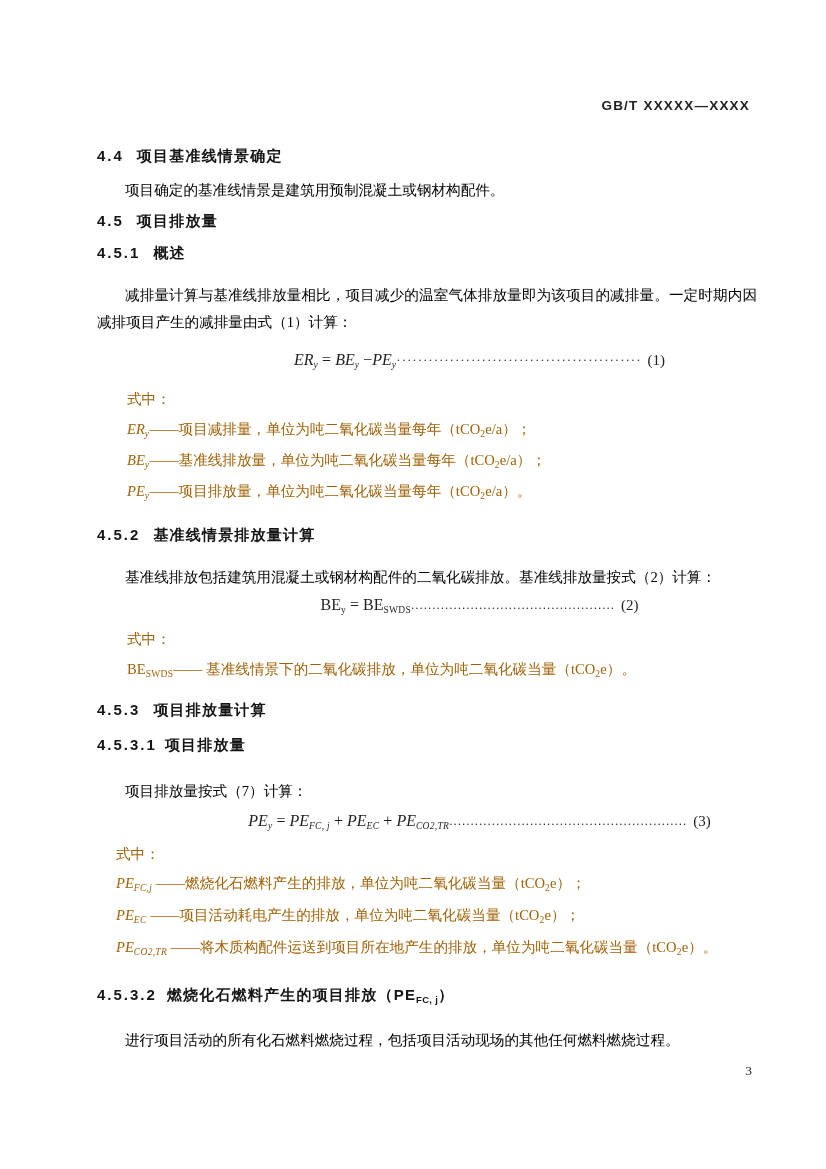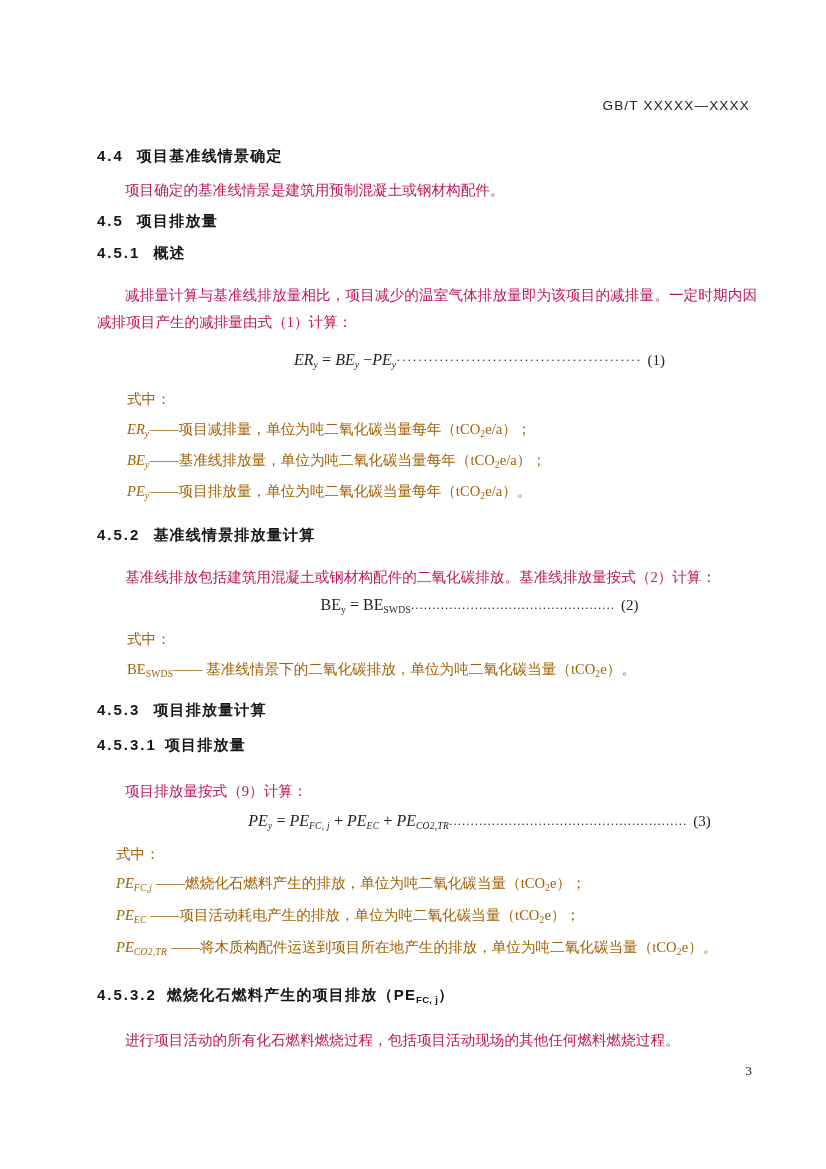--- a/index.html
+++ b/index.html
@@ -9,34 +9,34 @@
     margin:0 auto;
     background:#ffffff;
     color:#1f1f1f;
     font-family:"Liberation Serif","DejaVu Serif",serif;
     overflow:hidden;
   }
   .abs{position:absolute;}
   .doc-code{
     top:98px;right:76px;
     font-family:"Liberation Sans","DejaVu Sans",sans-serif;
-    font-weight:400;font-size:13.5px;letter-spacing:1.2px;
+    font-weight:700;font-size:13.5px;letter-spacing:1.2px;
     color:#222;white-space:nowrap;
   }
   .h2{
     left:97px;
     font-family:Liberation Sans, sans-serif;
     font-weight:700;font-size:15px;color:#151515;
     white-space:nowrap;letter-spacing:1.2px;
   }
   .h-num{margin-right:13px;letter-spacing:2px;}
   .para{
     left:97px;width:660px;
     font-size:14.6px;line-height:27px;
-    text-align:justify;text-indent:28px;color:#be185d;
+    text-align:justify;text-indent:28px;color:#000000;
   }
   .line{
     font-size:14.6px;white-space:nowrap;color:#a16207;
   }
   .formula{
     left:97px;width:651px;
     text-align:center;font-size:16px;white-space:nowrap;
     transform:translateX(57px);
   }
   .formula .f-body{font-size:16px;}
@@ -96,21 +96,21 @@
   <div class="abs line" style="top:660px;left:127px"><span class="seg-t">BE</span><span class="seg-sub">SWDS</span><span class="seg-t">—— 基准线情景下的二氧化碳排放，单位为吨二氧化碳当量（tCO</span><span class="seg-sub">2</span><span class="seg-t">e）。</span></div>
 
   <div class="abs h2" style="top:701px">
     <span class="h-num">4.5.3</span><span class="h-title">项目排放量计算</span>
   </div>
 
   <div class="abs h2" style="top:736px">
     <span class="h-num" style="margin-right:8px">4.5.3.1</span><span class="h-title">项目排放量</span>
   </div>
 
-  <div class="abs para" style="top:778px">项目排放量按式（9）计算：</div>
+  <div class="abs para" style="top:778px">项目排放量按式（7）计算：</div>
 
   <div class="abs formula" style="top:812px">
     <span class="f-body"><span class="seg-i">PE</span><span class="seg-isub">y</span><span class="seg-t"> = </span><span class="seg-i">PE</span><span class="seg-isub">FC, j</span><span class="seg-t"> + </span><span class="seg-i">PE</span><span class="seg-isub">EC</span><span class="seg-t"> + </span><span class="seg-i">PE</span><span class="seg-isub">CO2,TR</span></span><span class="f-leader">........................................................</span><span class="f-number">(3)</span>
   </div>
 
   <div class="abs line" style="top:845px;left:116px">式中：</div>
 
   <div class="abs line" style="top:874px;left:116px"><span class="seg-i">PE</span><span class="seg-isub">FC,j</span><span class="seg-t"> ——燃烧化石燃料产生的排放，单位为吨二氧化碳当量（tCO</span><span class="seg-sub">2</span><span class="seg-t">e）；</span></div>
   <div class="abs line" style="top:906px;left:116px"><span class="seg-i">PE</span><span class="seg-isub">EC</span><span class="seg-t"> ——项目活动耗电产生的排放，单位为吨二氧化碳当量（tCO</span><span class="seg-sub">2</span><span class="seg-t">e）；</span></div>
   <div class="abs line" style="top:938px;left:116px"><span class="seg-i">PE</span><span class="seg-isub">CO2,TR</span><span class="seg-t"> ——将木质构配件运送到项目所在地产生的排放，单位为吨二氧化碳当量（tCO</span><span class="seg-sub">2</span><span class="seg-t">e）。</span></div>

